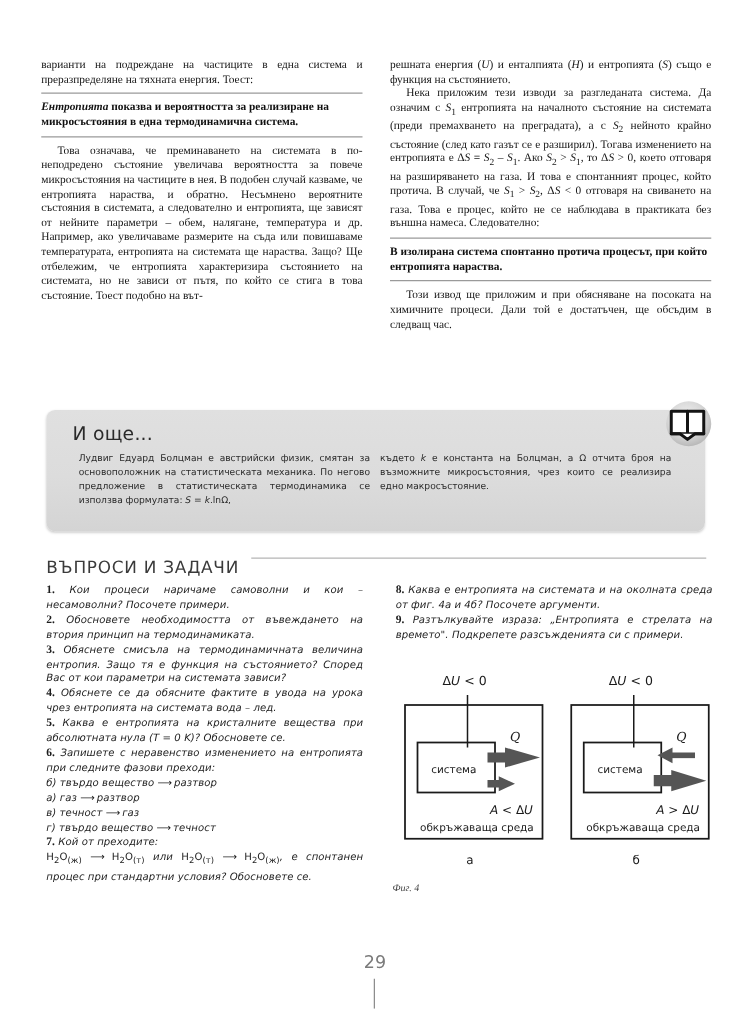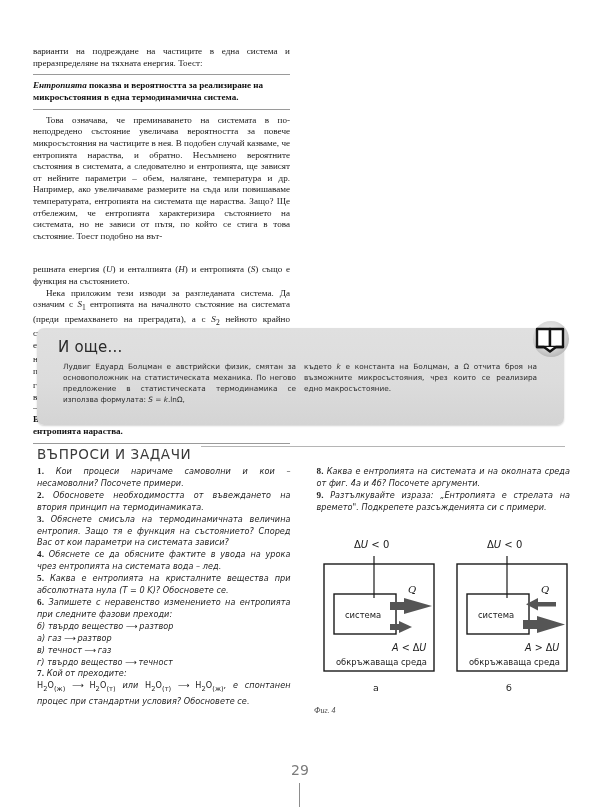--- a/index.html
+++ b/index.html
@@ -23,21 +23,20 @@
   }
 
   
   .columns {
     position: absolute;
     left: 33px;
     top: 46px;
     width: 536px;
     display: flex;
     gap: 22px;
-    flex-direction: column;
   }
   .col { width: 257px; }
 
   .bodytext {
     font-family: "Liberation Serif", serif;
     font-size: 9.1px;
     line-height: 11.6px;
     text-align: justify;
     text-justify: inter-word;
     margin: 0;
@@ -210,20 +209,21 @@
       <hr class="rule-thin">
       <p class="bodytext indent">Това означава, че преминаването на системата в по-неподредено състояние увеличава вероятността за повече микросъстояния на частиците в нея. В подобен случай казваме, че ентропията нараства, и обратно. Несъмнено вероятните състояния в системата, а следователно и ентропията, ще зависят от нейните параметри – обем, налягане, температура и др. Например, ако увеличаваме размерите на съда или повишаваме температурата, ентропията на системата ще нараства. Защо? Ще отбележим, че ентропията характеризира състоянието на системата, но не зависи от пътя, по който се стига в това състояние. Тоест подобно на вът-</p>
     </div>
 
     <div class="col">
       <p class="bodytext">решната енергия (<i>U</i>) и енталпията (<i>H</i>) и ентропията (<i>S</i>) също е функция на състоянието.</p>
       <p class="bodytext indent">Нека приложим тези изводи за разгледаната система. Да означим с <i>S</i><sub>1</sub> ентропията на началното състояние на системата (преди премахването на преградата), а с <i>S</i><sub>2</sub> нейното крайно състояние (след като газът се е разширил). Тогава изменението на ентропията е Δ<i>S</i> = <i>S</i><sub>2</sub> – <i>S</i><sub>1</sub>. Ако <i>S</i><sub>2</sub> &gt; <i>S</i><sub>1</sub>, то Δ<i>S</i> &gt; 0, което отговаря на разширяването на газа. И това е спонтанният процес, който протича. В случай, че <i>S</i><sub>1</sub> &gt; <i>S</i><sub>2</sub>, Δ<i>S</i> &lt; 0 отговаря на свиването на газа. Това е процес, който не се наблюдава в практиката без външна намеса. Следователно:</p>
       <hr class="rule-thin">
       <p class="callout">В изолирана система спонтанно протича процесът, при който ентропията нараства.</p>
       <hr class="rule-thin">
+      <p class="bodytext indent">Този извод ще приложим и при обясняване на посоката на химичните процеси. Дали той е достатъчен, ще обсъдим в следващ час.</p>
     </div>
 
   </div>
 
   <div class="moreBox">
     <div class="moreBox-title">И още...</div>
     <div class="moreBox-cols">
       <div class="moreBox-col">
         <p class="moreBox-text">Лудвиг Едуард Болцман е австрийски физик, смятан за основоположник на статистическата механика. По негово предложение в статистическата термодинамика се използва формулата: <i>S</i> = <i>k</i>.lnΩ,</p>
       </div>

